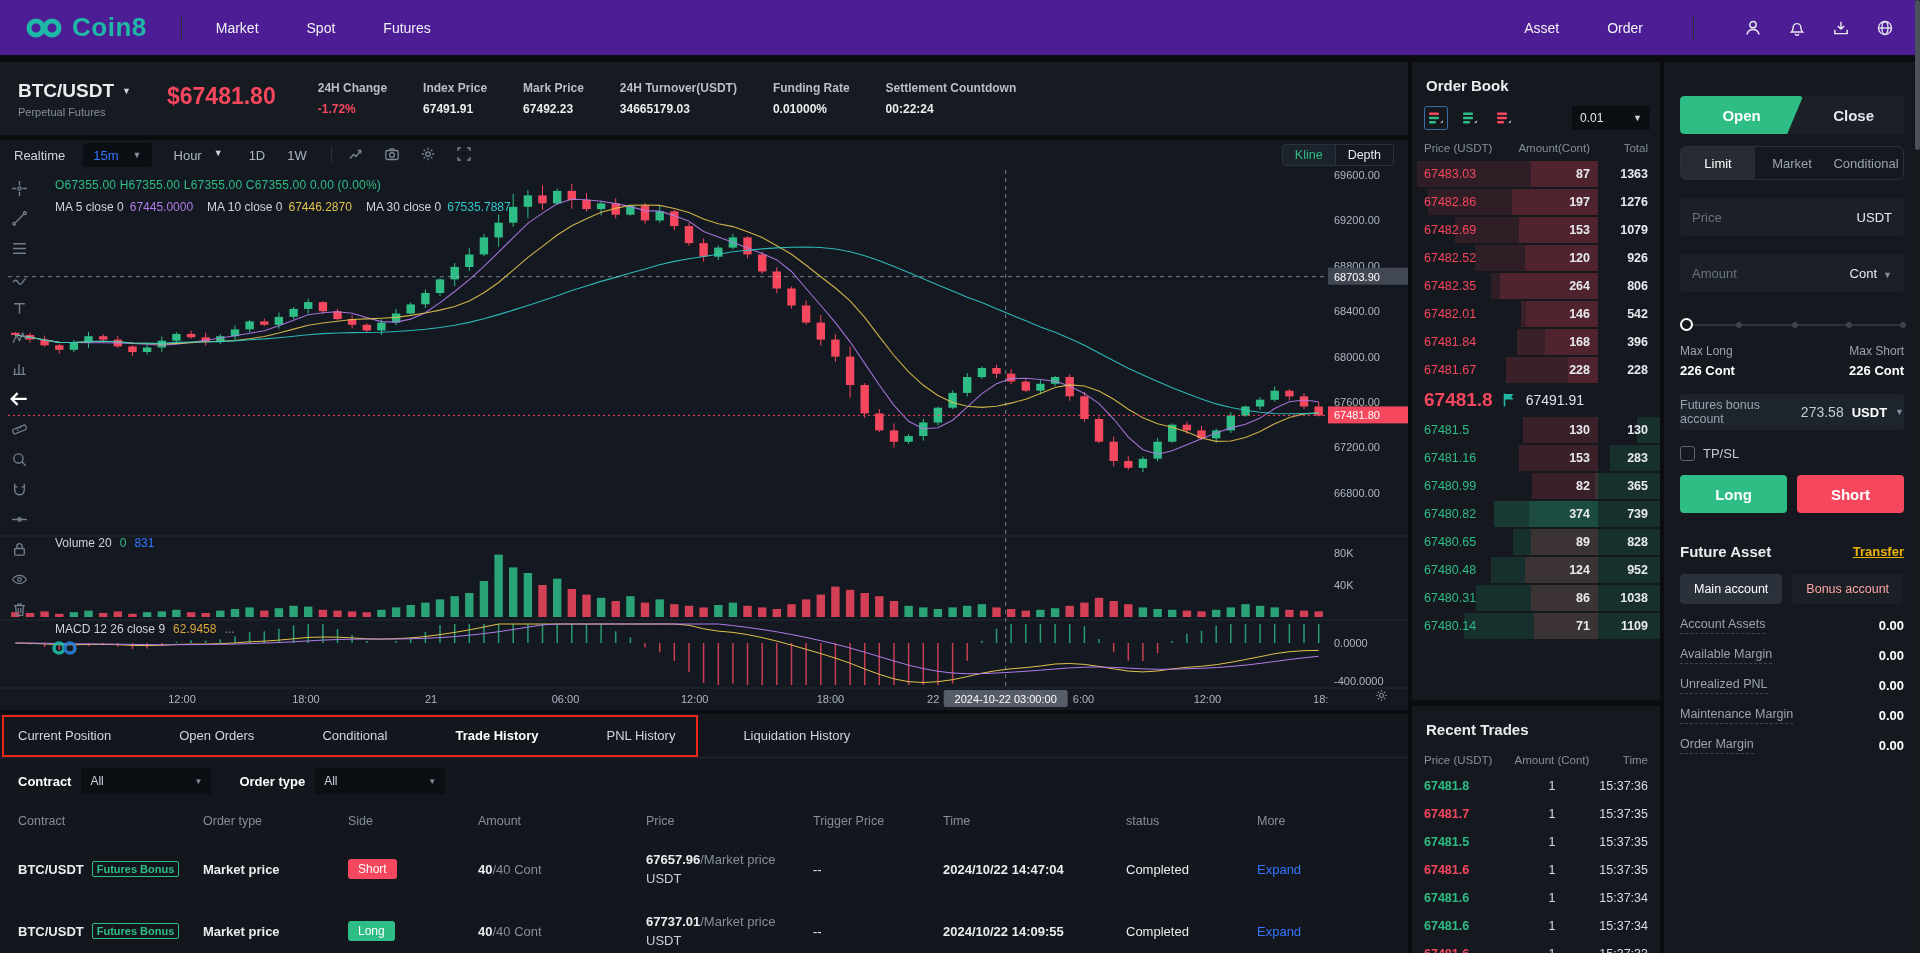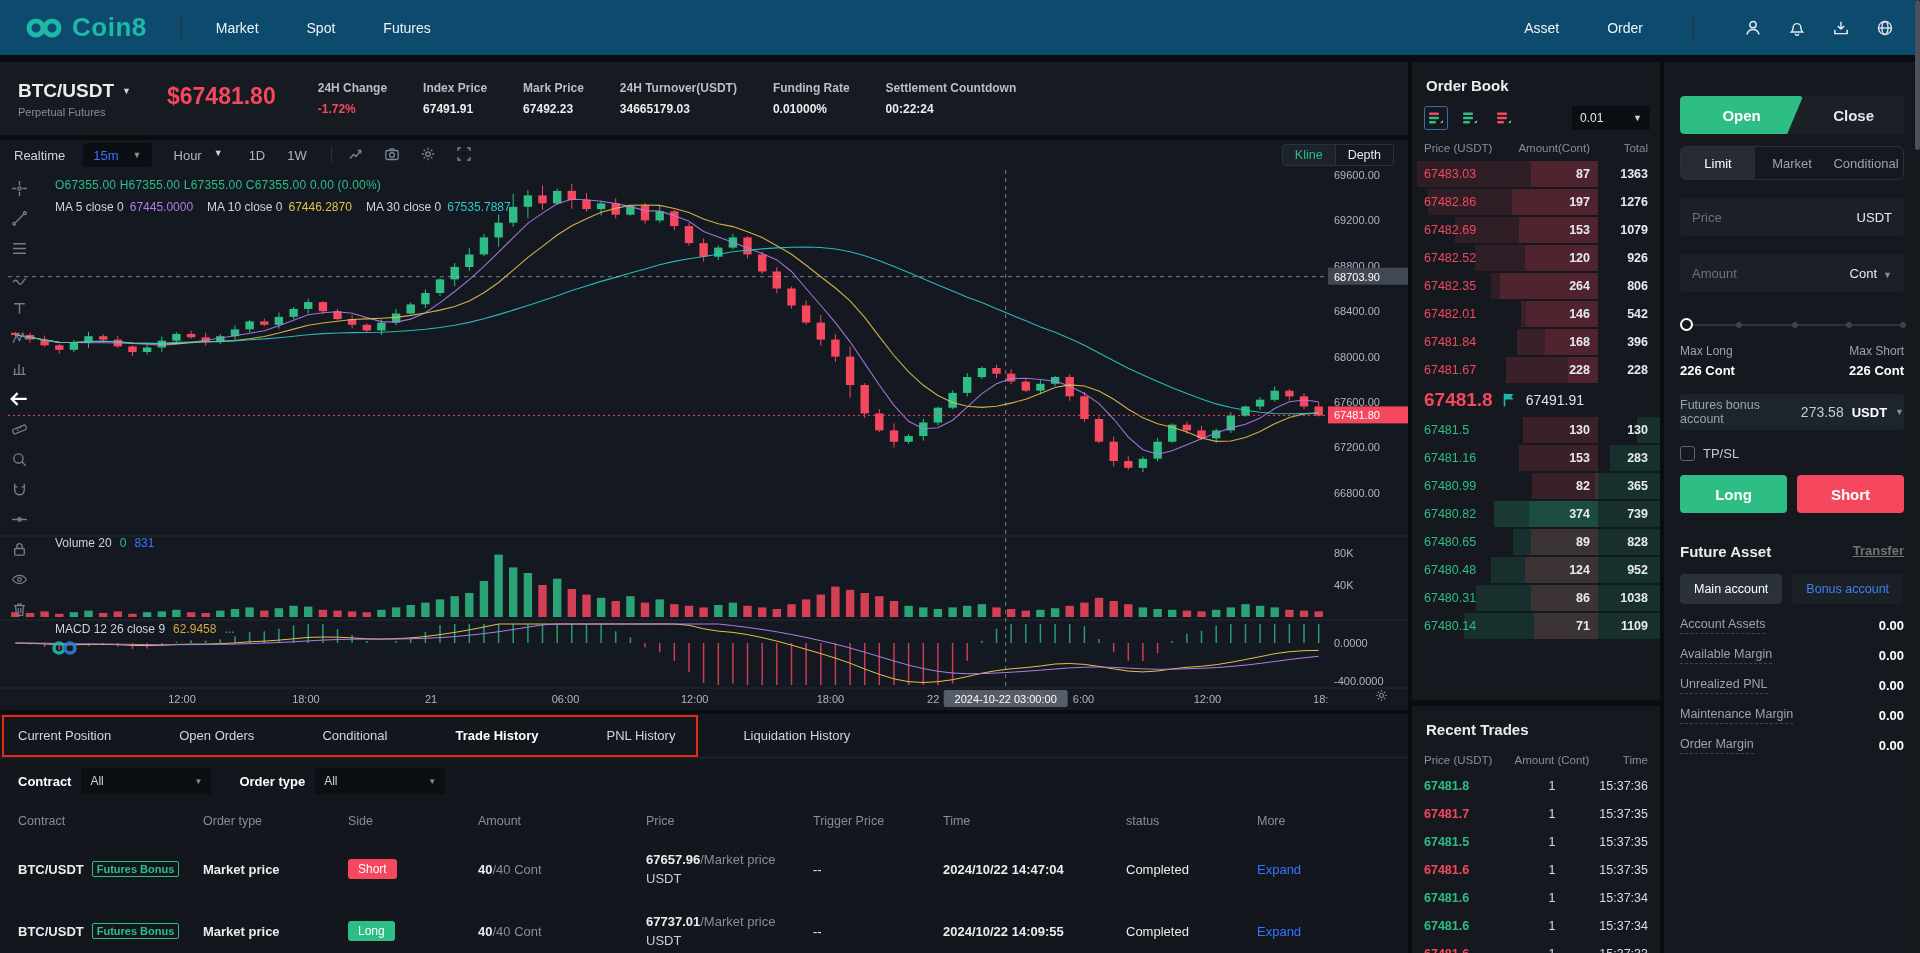--- a/index.html
+++ b/index.html
@@ -1,20 +1,20 @@
 <!DOCTYPE html>
 <html><head>
 <meta charset="utf-8">
 <style>
   *{margin:0;padding:0;box-sizing:border-box}
   html,body{background:#060708}
   #app{position:relative;width:1920px;height:953px;background:#0a0c0f;color:#eaecef;
        font-family:"Liberation Sans",sans-serif;overflow:hidden;font-size:13px}
   
-  .topbar{position:absolute;left:0;top:0;width:1920px;height:55px;background:#0c4a6e;display:flex;align-items:center;padding:0 26px;z-index:20}
+  .topbar{position:absolute;left:0;top:0;width:1920px;height:55px;background:#4c1d95;display:flex;align-items:center;padding:0 26px;z-index:20}
   .logo{display:flex;align-items:center;gap:8px;color:#1fb8a6;font-weight:bold;font-size:26px;letter-spacing:.5px}
   .topdiv{width:1px;height:24px;background:#2e2e33;margin:0 34px}
   .nav{display:flex;gap:48px;font-size:14px;color:#f1f3f6}
   .nav span{cursor:pointer}
   .top-right{margin-left:auto;display:flex;align-items:center;gap:44px;font-size:14px}
   .top-icons{display:flex;gap:26px;color:#e6e9ee}
   .top-icons svg{display:block}
   
   .ticker{position:absolute;left:0;top:62px;width:1408px;height:73px;background:#161a21;display:flex;align-items:center;padding:0 18px}
   .sym-name{font-size:19px;font-weight:bold;display:flex;align-items:center;gap:8px}
@@ -104,27 +104,27 @@
   .maxrow{display:flex;justify-content:space-between;margin-top:12px;font-size:12px;color:#9aa3b0}
   .maxval{display:flex;justify-content:space-between;margin-top:5px;font-size:13px;font-weight:bold;color:#fff}
   .bonus{margin-top:16px;height:36px;background:#1e242c;border-radius:4px;display:flex;align-items:center;justify-content:center;gap:8px;font-size:12.5px;color:#9aa3b0}
   .bonus .v{color:#c3c9d3;font-size:14px}.bonus .u{color:#fff;font-weight:bold;font-size:13px}
   .bonus .caret{color:#848e9c}
   .tpsl{margin-top:16px;display:flex;align-items:center;gap:8px;color:#c6ccd6;font-size:13px}
   .cbx{width:15px;height:15px;border:1.5px solid #5b6470;border-radius:3px}
   .lsrow{margin-top:14px;display:flex;gap:10px}
   .lsrow div{flex:1;height:38px;border-radius:4px;display:flex;align-items:center;justify-content:center;font-weight:bold;font-size:15px;color:#fff}
   .btn-long{background:#2ebd85}.btn-short{background:#f5475d}
-  .fa-head{margin-top:30px;display:flex;}
+  .fa-head{margin-top:30px;display:flex;align-items:center}
   .fa-head .t{font-size:15px;font-weight:bold}
-  .fa-head .tr{margin-left:auto;color:#737373;font-size:13px;font-weight:bold;text-decoration:underline}
+  .fa-head .tr{margin-left:auto;color:#eab308;font-size:13px;font-weight:bold;text-decoration:underline}
   .acctabs{margin-top:14px;display:flex;gap:10px}
   .acctabs div{height:30px;border-radius:4px;padding:0 14px;display:flex;align-items:center;font-size:12.5px}
   .acctabs .on{background:#2b313b;color:#fff}
-  .acctabs .off{background:#1b2026;color:#3b82f6}
+  .acctabs .off{background:#1b2026;color:#fca5a5}
   .farow{display:flex;justify-content:space-between;align-items:center;margin-top:13px;font-size:12.5px}
   .farow .l{color:#9aa3b0;border-bottom:1px dashed #3c434d;padding-bottom:2px}
   .farow .v{color:#fff;font-weight:bold;font-size:13px}
   
   .bottom{position:absolute;left:0;top:714px;width:1408px;height:239px;background:#13161c}
   .btabs{position:relative;height:44px;display:flex;align-items:center;gap:68px;padding-left:18px;border-bottom:1px solid #22262e;font-size:13px;color:#d0d5de}
   .btabs .tab{position:relative;height:100%;display:flex;align-items:center;cursor:pointer;white-space:nowrap}
   .btabs .tab.on{color:#fff;font-weight:bold}
   .btabs .tab.on::after{content:"";position:absolute;left:0;right:0;bottom:0;height:2px;background:#e23a6f}
   .annot{position:absolute;left:2px;top:1px;width:696px;height:42px;border:2px solid #e8271b;pointer-events:none;z-index:6}

